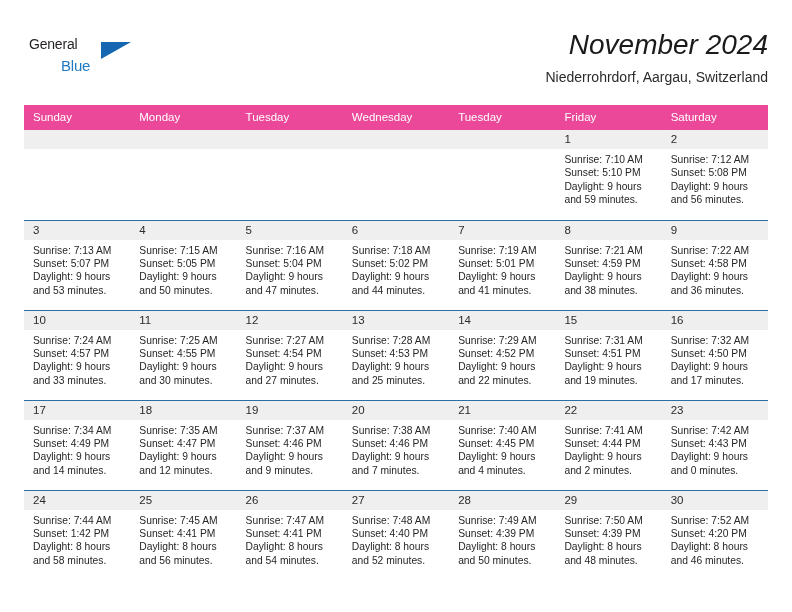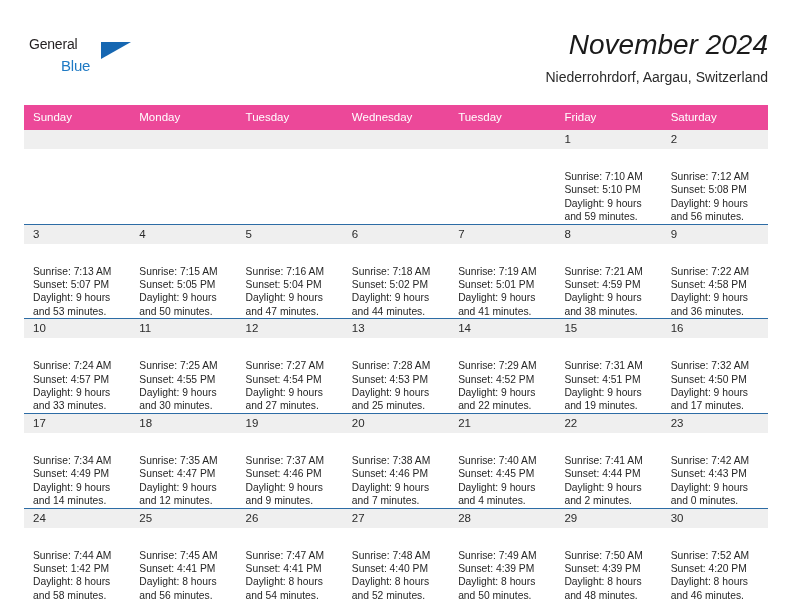--- a/index.html
+++ b/index.html
@@ -117,21 +117,21 @@
     color: #2b2b2b;
     padding: 3px 0 3px 9px;
     height: 19px;
     line-height: 13px;
   }
   .daynum.empty {
     color: transparent;
   }
   .info {
     display: block;
-    padding: 21px 6px 0 9px;
+    padding: 4px 6px 0 9px;
     font-size: 10.3px;
     line-height: 13.4px;
     color: #262626;
     white-space: pre-line;
   }
 </style>
 </head>
 <body>
 
 <div class="page">

